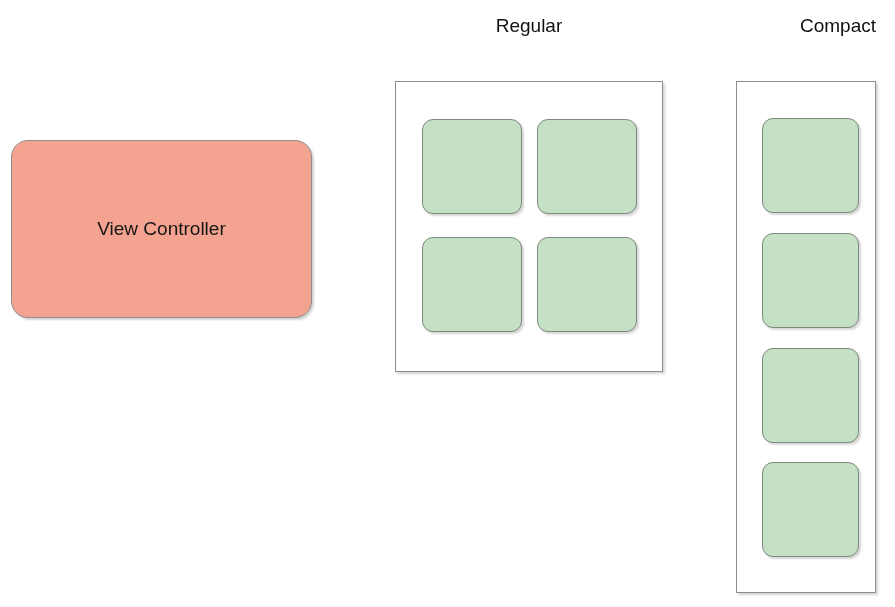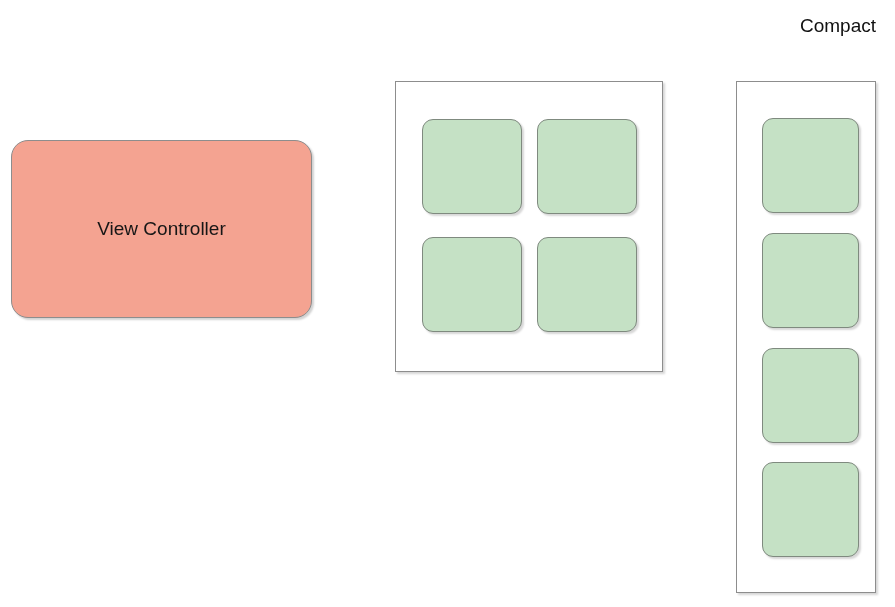--- a/index.html
+++ b/index.html
@@ -107,20 +107,21 @@
   #compact-tile-1 { left: 25px; top: 36px;  width: 97px; height: 95px; }
   #compact-tile-2 { left: 25px; top: 151px; width: 97px; height: 95px; }
   #compact-tile-3 { left: 25px; top: 266px; width: 97px; height: 95px; }
   #compact-tile-4 { left: 25px; top: 380px; width: 97px; height: 95px; }
 </style>
 </head>
 <body>
 
 <div id="canvas">
 
+  <div class="caption" id="caption-regular">Regular</div>
 
   <div class="caption" id="caption-compact">Compact</div>
 
   <div id="view-controller">
     <span id="view-controller-label">View Controller</span>
   </div>
 
   <div class="container-frame" id="regular-container">
     <div class="tile" id="regular-tile-1"></div>
     <div class="tile" id="regular-tile-2"></div>

